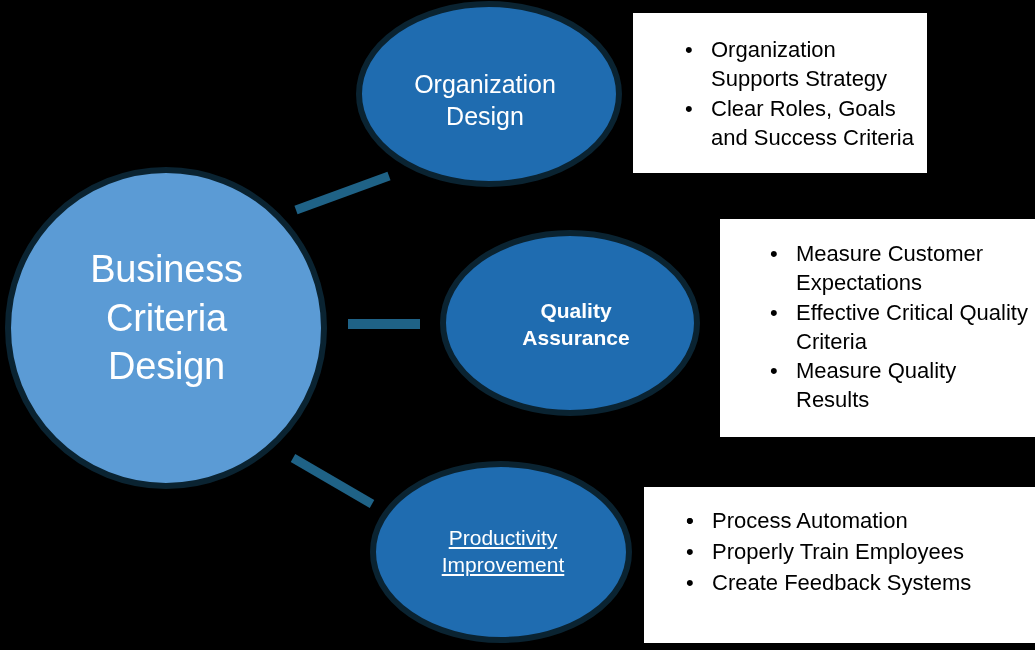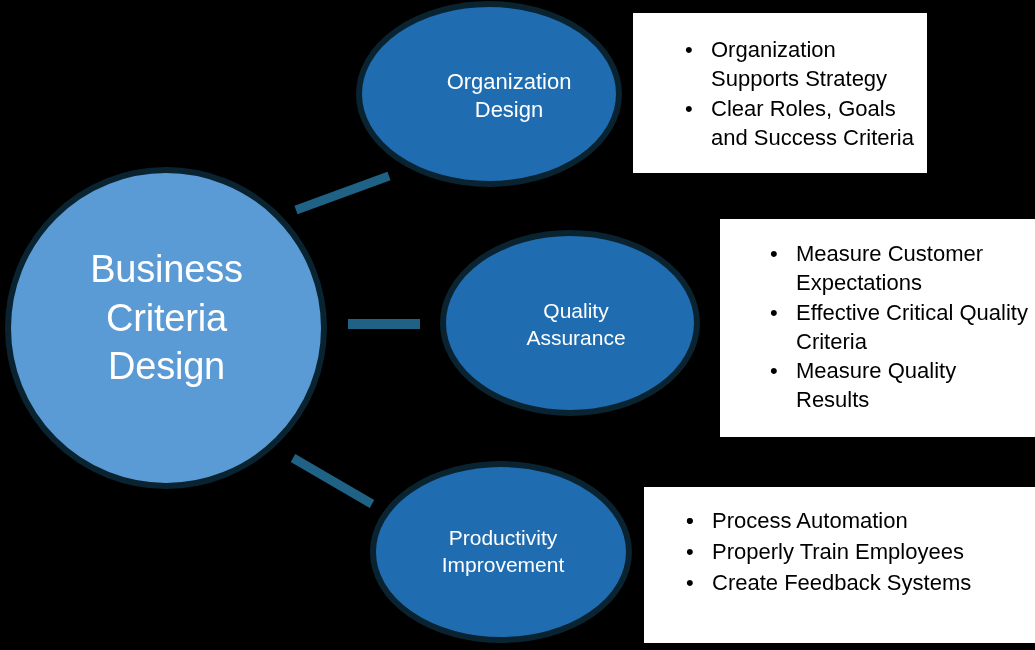--- a/index.html
+++ b/index.html
@@ -37,36 +37,38 @@
   }
   #hub-label {
     left: 5px;
     top: 245px;
     width: 323px;
     font-size: 38px;
     line-height: 1.28;
     letter-spacing: -0.2px;
   }
   #node-1-label {
-    left: 376px;
+    left: 352px;
     top: 68px;
     width: 266px;
-    font-size: 22px;
+    font-size: 25px;
   }
   #node-2-label {
     left: 446px;
     top: 298px;
     width: 260px;
     font-size: 21px;
+    font-weight: bold;
   }
   #node-3-label {
     left: 372px;
     top: 525px;
     width: 262px;
     font-size: 21px;
+    text-decoration: underline;
   }
   
   .callout {
     position: absolute;
     background: #FFFFFF;
     border: 3px solid #000000;
     box-sizing: border-box;
     overflow: hidden;
   }
   .callout ul {

